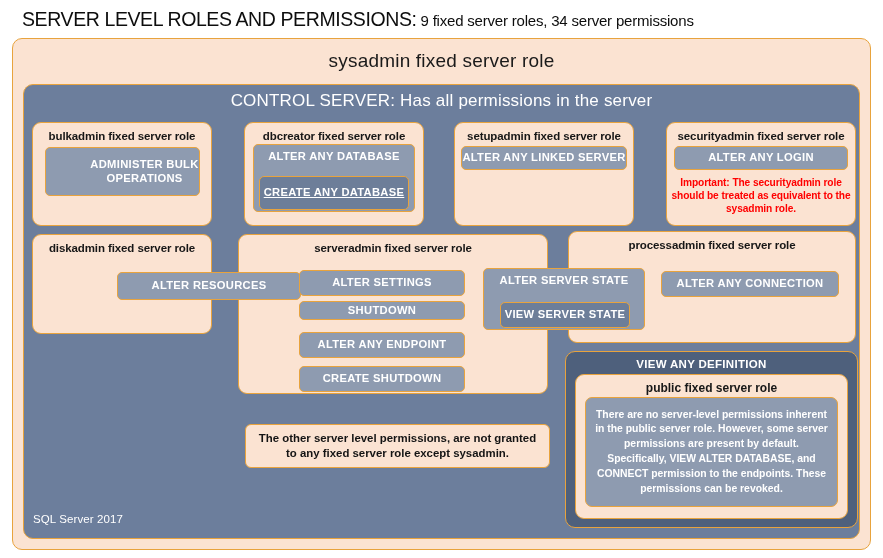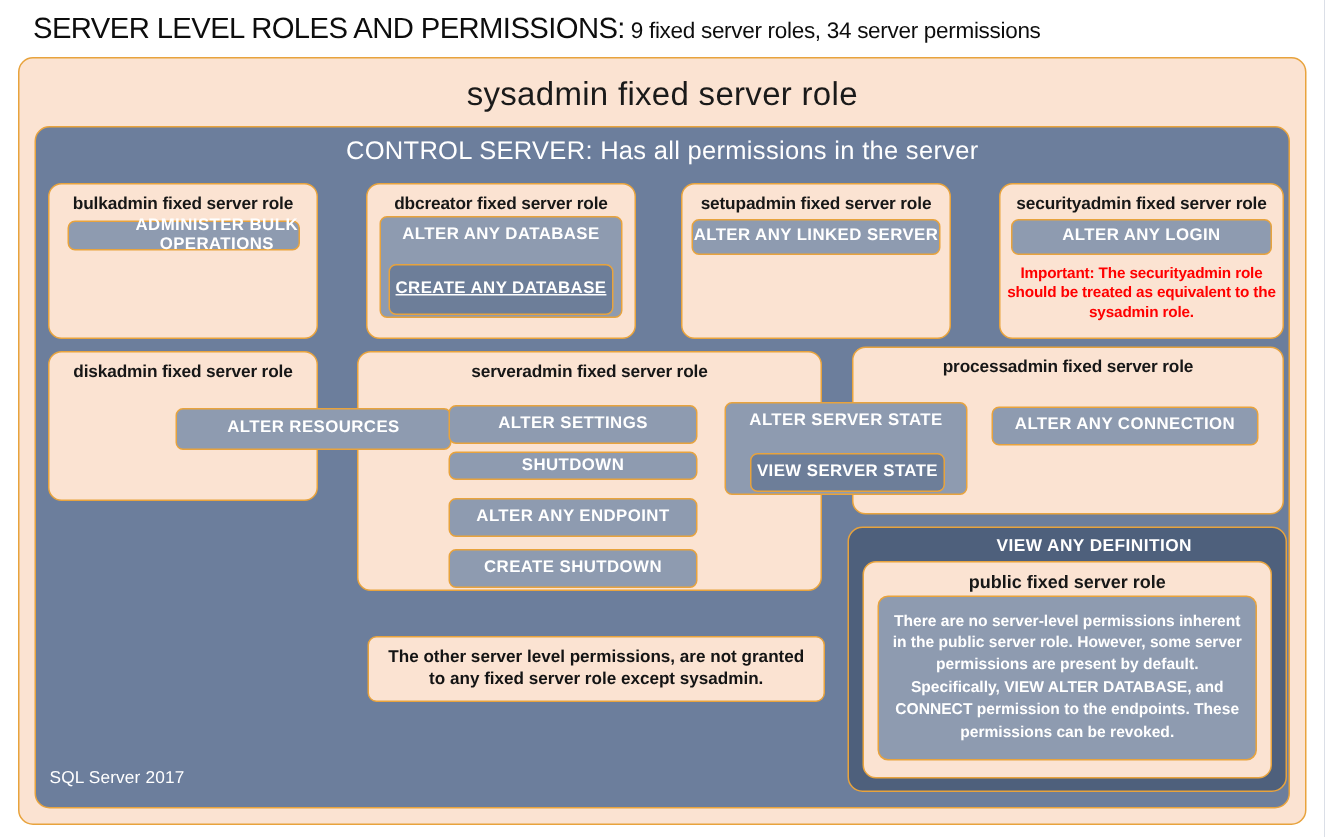--- a/index.html
+++ b/index.html
@@ -100,21 +100,21 @@
     background: #6D7E99;
   }
 
   
   #sysadmin-label {
     position: absolute;
     left: 0;
     top: 50px;
     width: 883px;
     text-align: center;
-    font-size: 22px;
+    font-size: 19px;
     color: #1a1a1a;
     letter-spacing: 0.2px;
   }
   #control-server-label {
     position: absolute;
     left: 0;
     top: 91px;
     width: 883px;
     text-align: center;
     font-size: 17px;
@@ -208,21 +208,21 @@
 
 <div id="sysadmin-label">sysadmin fixed server role</div>
 
 <div class="slate-frame" id="control-server-frame" style="left:23px; top:84px; width:837px; height:455px;"></div>
 
 <div id="control-server-label">CONTROL SERVER: Has all permissions in the server</div>
 
 <div class="role-box" id="box-bulkadmin" style="left:32px; top:122px; width:180px; height:104px;">
   <div class="role-title">bulkadmin fixed server role</div>
 </div>
-<div class="chip" id="chip-administer-bulk" style="left:45px; top:147px; width:155px; height:20px;padding-left:44px;">ADMINISTER  BULK OPERATIONS</div>
+<div class="chip" id="chip-administer-bulk" style="left:45px; top:147px; width:155px; height:49px;padding-left:44px;">ADMINISTER  BULK OPERATIONS</div>
 
 <div class="role-box" id="box-dbcreator" style="left:244px; top:122px; width:180px; height:104px;">
   <div class="role-title">dbcreator fixed server role</div>
 </div>
 <div class="chip" id="chip-alter-any-database" style="left:253px; top:144px; width:162px; height:68px; align-items:flex-start; padding-top:5px;">ALTER ANY DATABASE</div>
 <div class="chip dark" id="chip-create-any-database" style="left:259px; top:176px; width:150px; height:34px;text-decoration:underline;">CREATE  ANY DATABASE</div>
 
 <div class="role-box" id="box-setupadmin" style="left:454px; top:122px; width:180px; height:104px;">
   <div class="role-title">setupadmin fixed server role</div>
 </div>
@@ -252,21 +252,21 @@
 <div class="chip" id="chip-shutdown" style="left:299px; top:301px; width:166px; height:19px;">SHUTDOWN</div>
 <div class="chip" id="chip-alter-any-endpoint" style="left:299px; top:332px; width:166px; height:26px;">ALTER ANY ENDPOINT</div>
 <div class="chip" id="chip-create-endpoint" style="left:299px; top:366px; width:166px; height:26px;">CREATE  SHUTDOWN</div>
 
 <div class="chip" id="chip-alter-server-state" style="left:483px; top:268px; width:162px; height:62px; align-items:flex-start; padding-top:5px;">ALTER SERVER  STATE</div>
 <div class="chip dark" id="chip-view-server-state" style="left:500px; top:302px; width:130px; height:26px;">VIEW SERVER  STATE</div>
 
 <div class="chip" id="chip-alter-any-connection" style="left:661px; top:271px; width:178px; height:26px;">ALTER ANY CONNECTION</div>
 
 <div class="dark-slate-frame" id="view-any-definition-frame" style="left:565px; top:351px; width:293px; height:177px;"></div>
-<div id="view-any-definition-label" style="left:565px; top:358px; width:293px;padding-left:18px;">VIEW ANY DEFINITION</div>
+<div id="view-any-definition-label" style="left:537px; top:358px; width:293px;padding-left:18px;">VIEW ANY DEFINITION</div>
 
 <div id="public-role-box" style="left:575px; top:374px; width:273px; height:145px;">
   <div id="public-role-title">public fixed server role</div>
 </div>
 <div id="public-role-desc" style="left:585px; top:397px; width:253px; height:110px;">There are no server-level permissions inherent in the public server role. However, some server permissions are present by default. Specifically, VIEW ALTER DATABASE, and CONNECT permission to the endpoints. These permissions can be revoked.</div>
 
 <div id="other-perms-note" style="left:245px; top:424px; width:305px; height:44px;">The other server level permissions,  are not granted to any fixed server role except sysadmin.</div>
 
 <div id="sql-version-label">SQL Server 2017</div>
 

